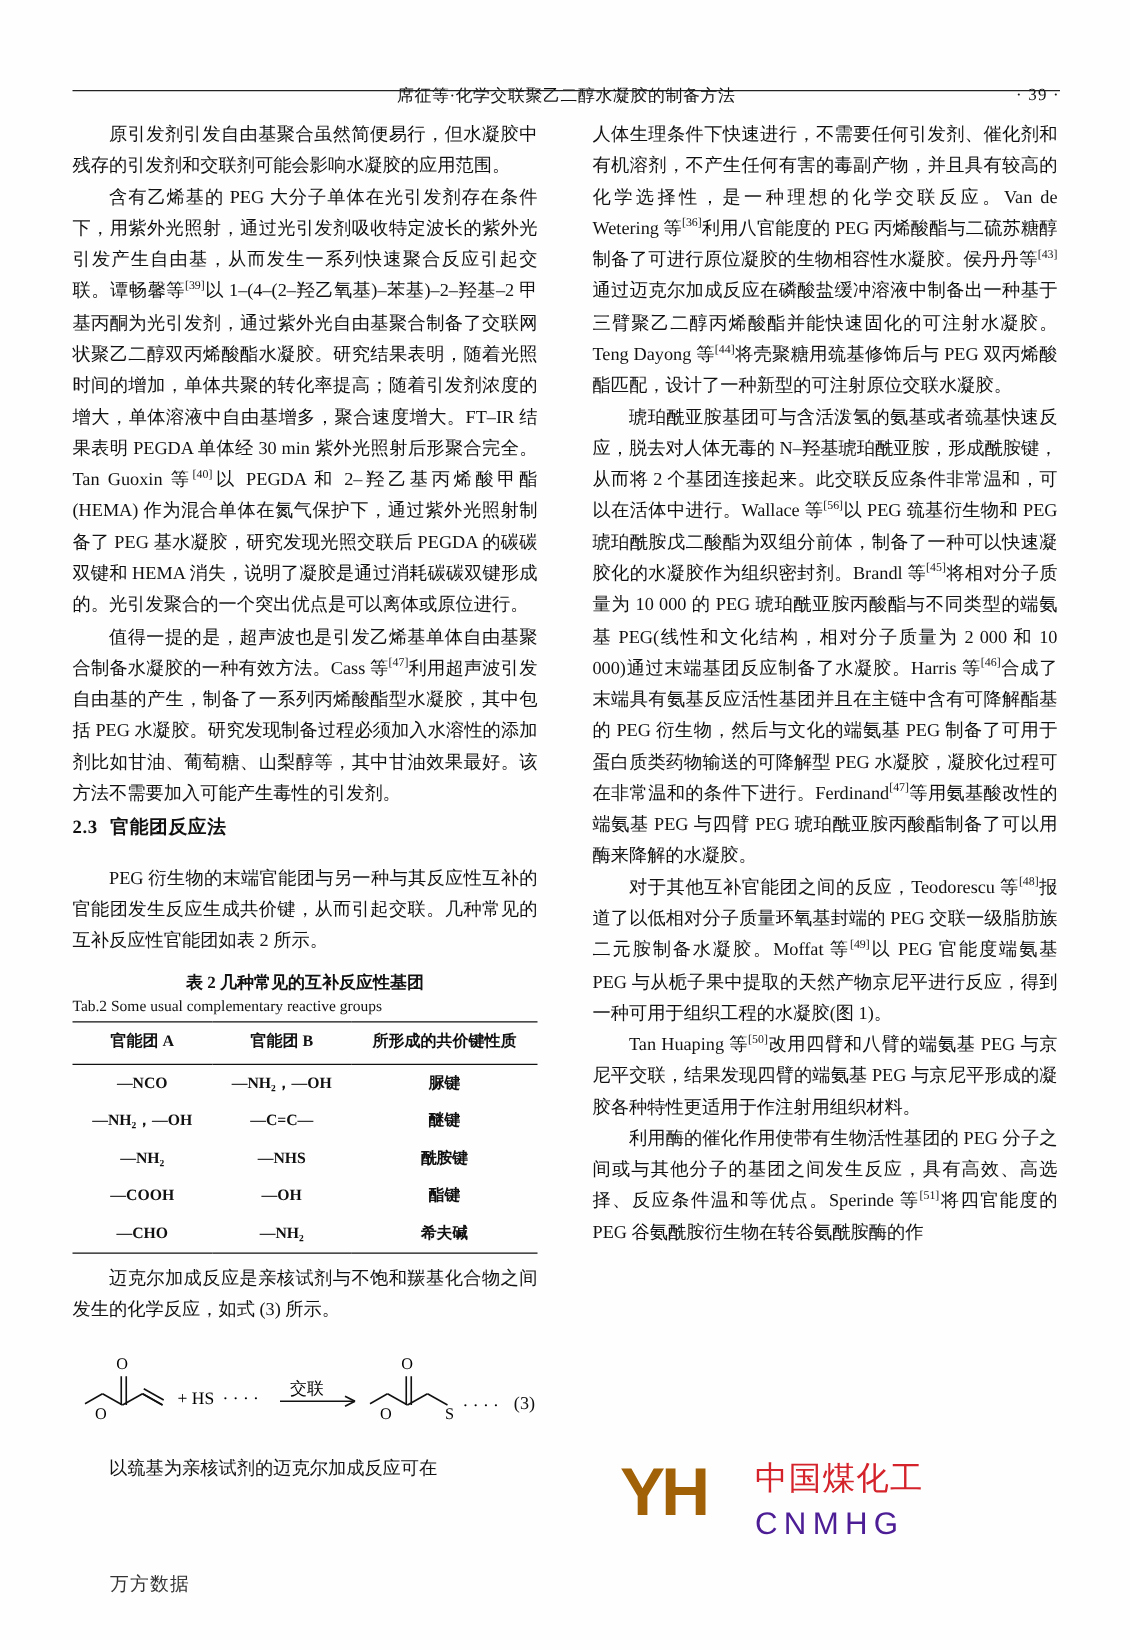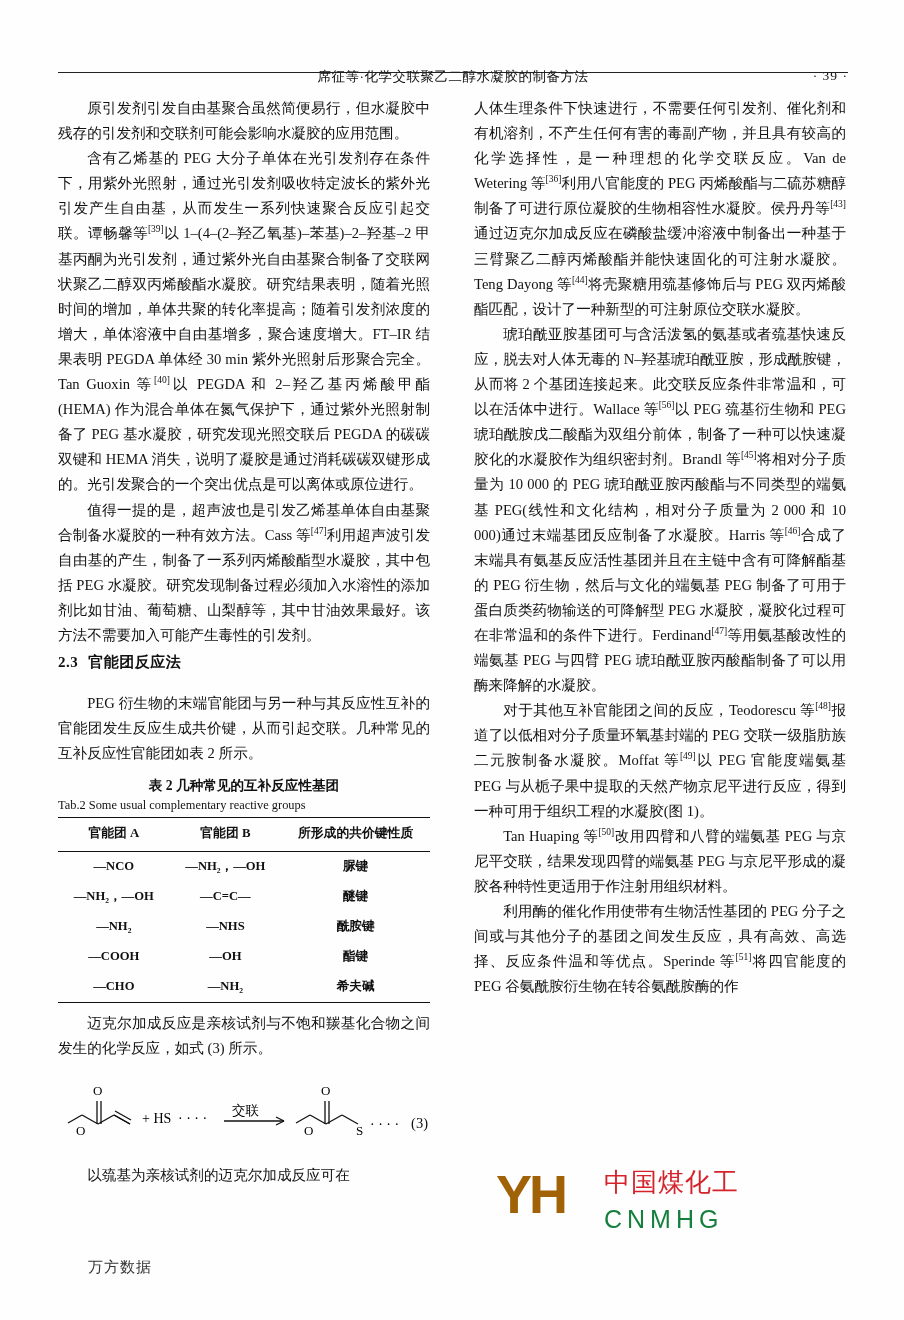--- a/index.html
+++ b/index.html
@@ -159,21 +159,21 @@
     font-family: "Liberation Sans", sans-serif;
     color: #d4232a;
     letter-spacing: 1px;
   }
   .wm-cn-bot {
     position: absolute;
     left: 108px;
     top: 40px;
     font-family: "Liberation Sans", sans-serif;
     font-size: 25px;
-    color: #15803d;
+    color: #4c1d95;
     letter-spacing: 5px;
   }
   .wm-foot {
     position: absolute;
     left: 88px;
     top: 1258px;
     font-size: 15px;
     color: #333;
     letter-spacing: 1px;
     text-align: right;

